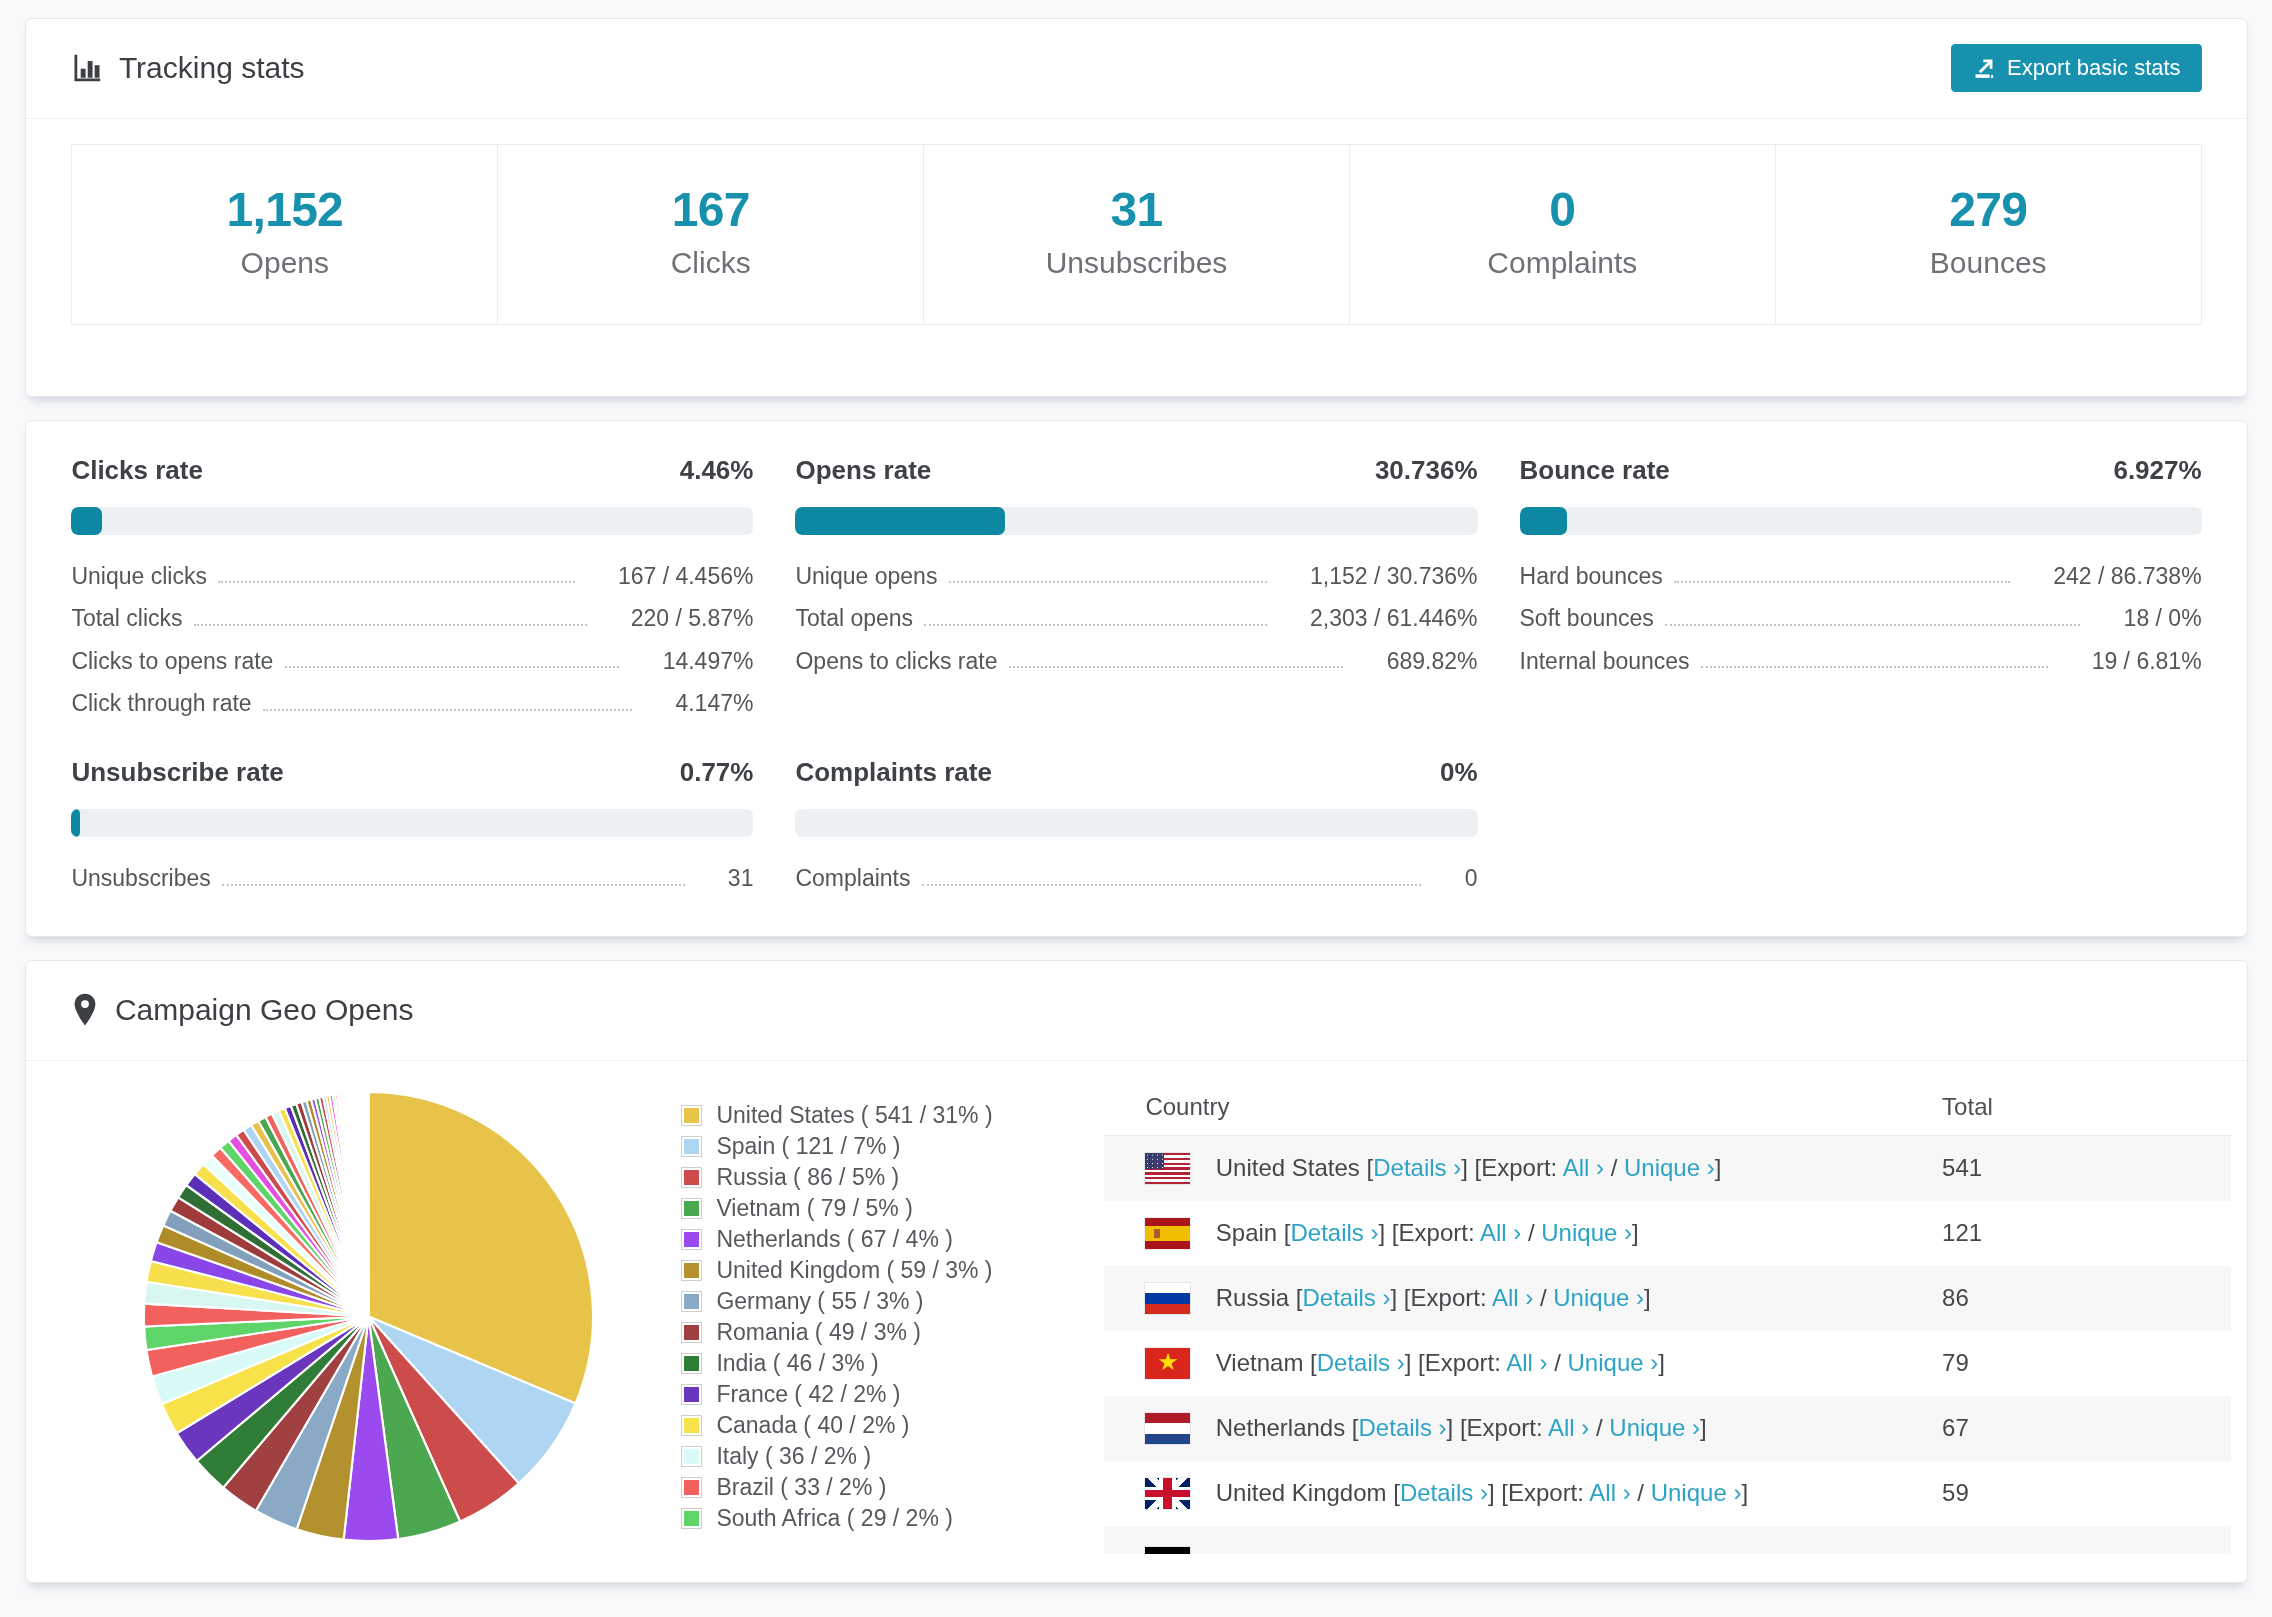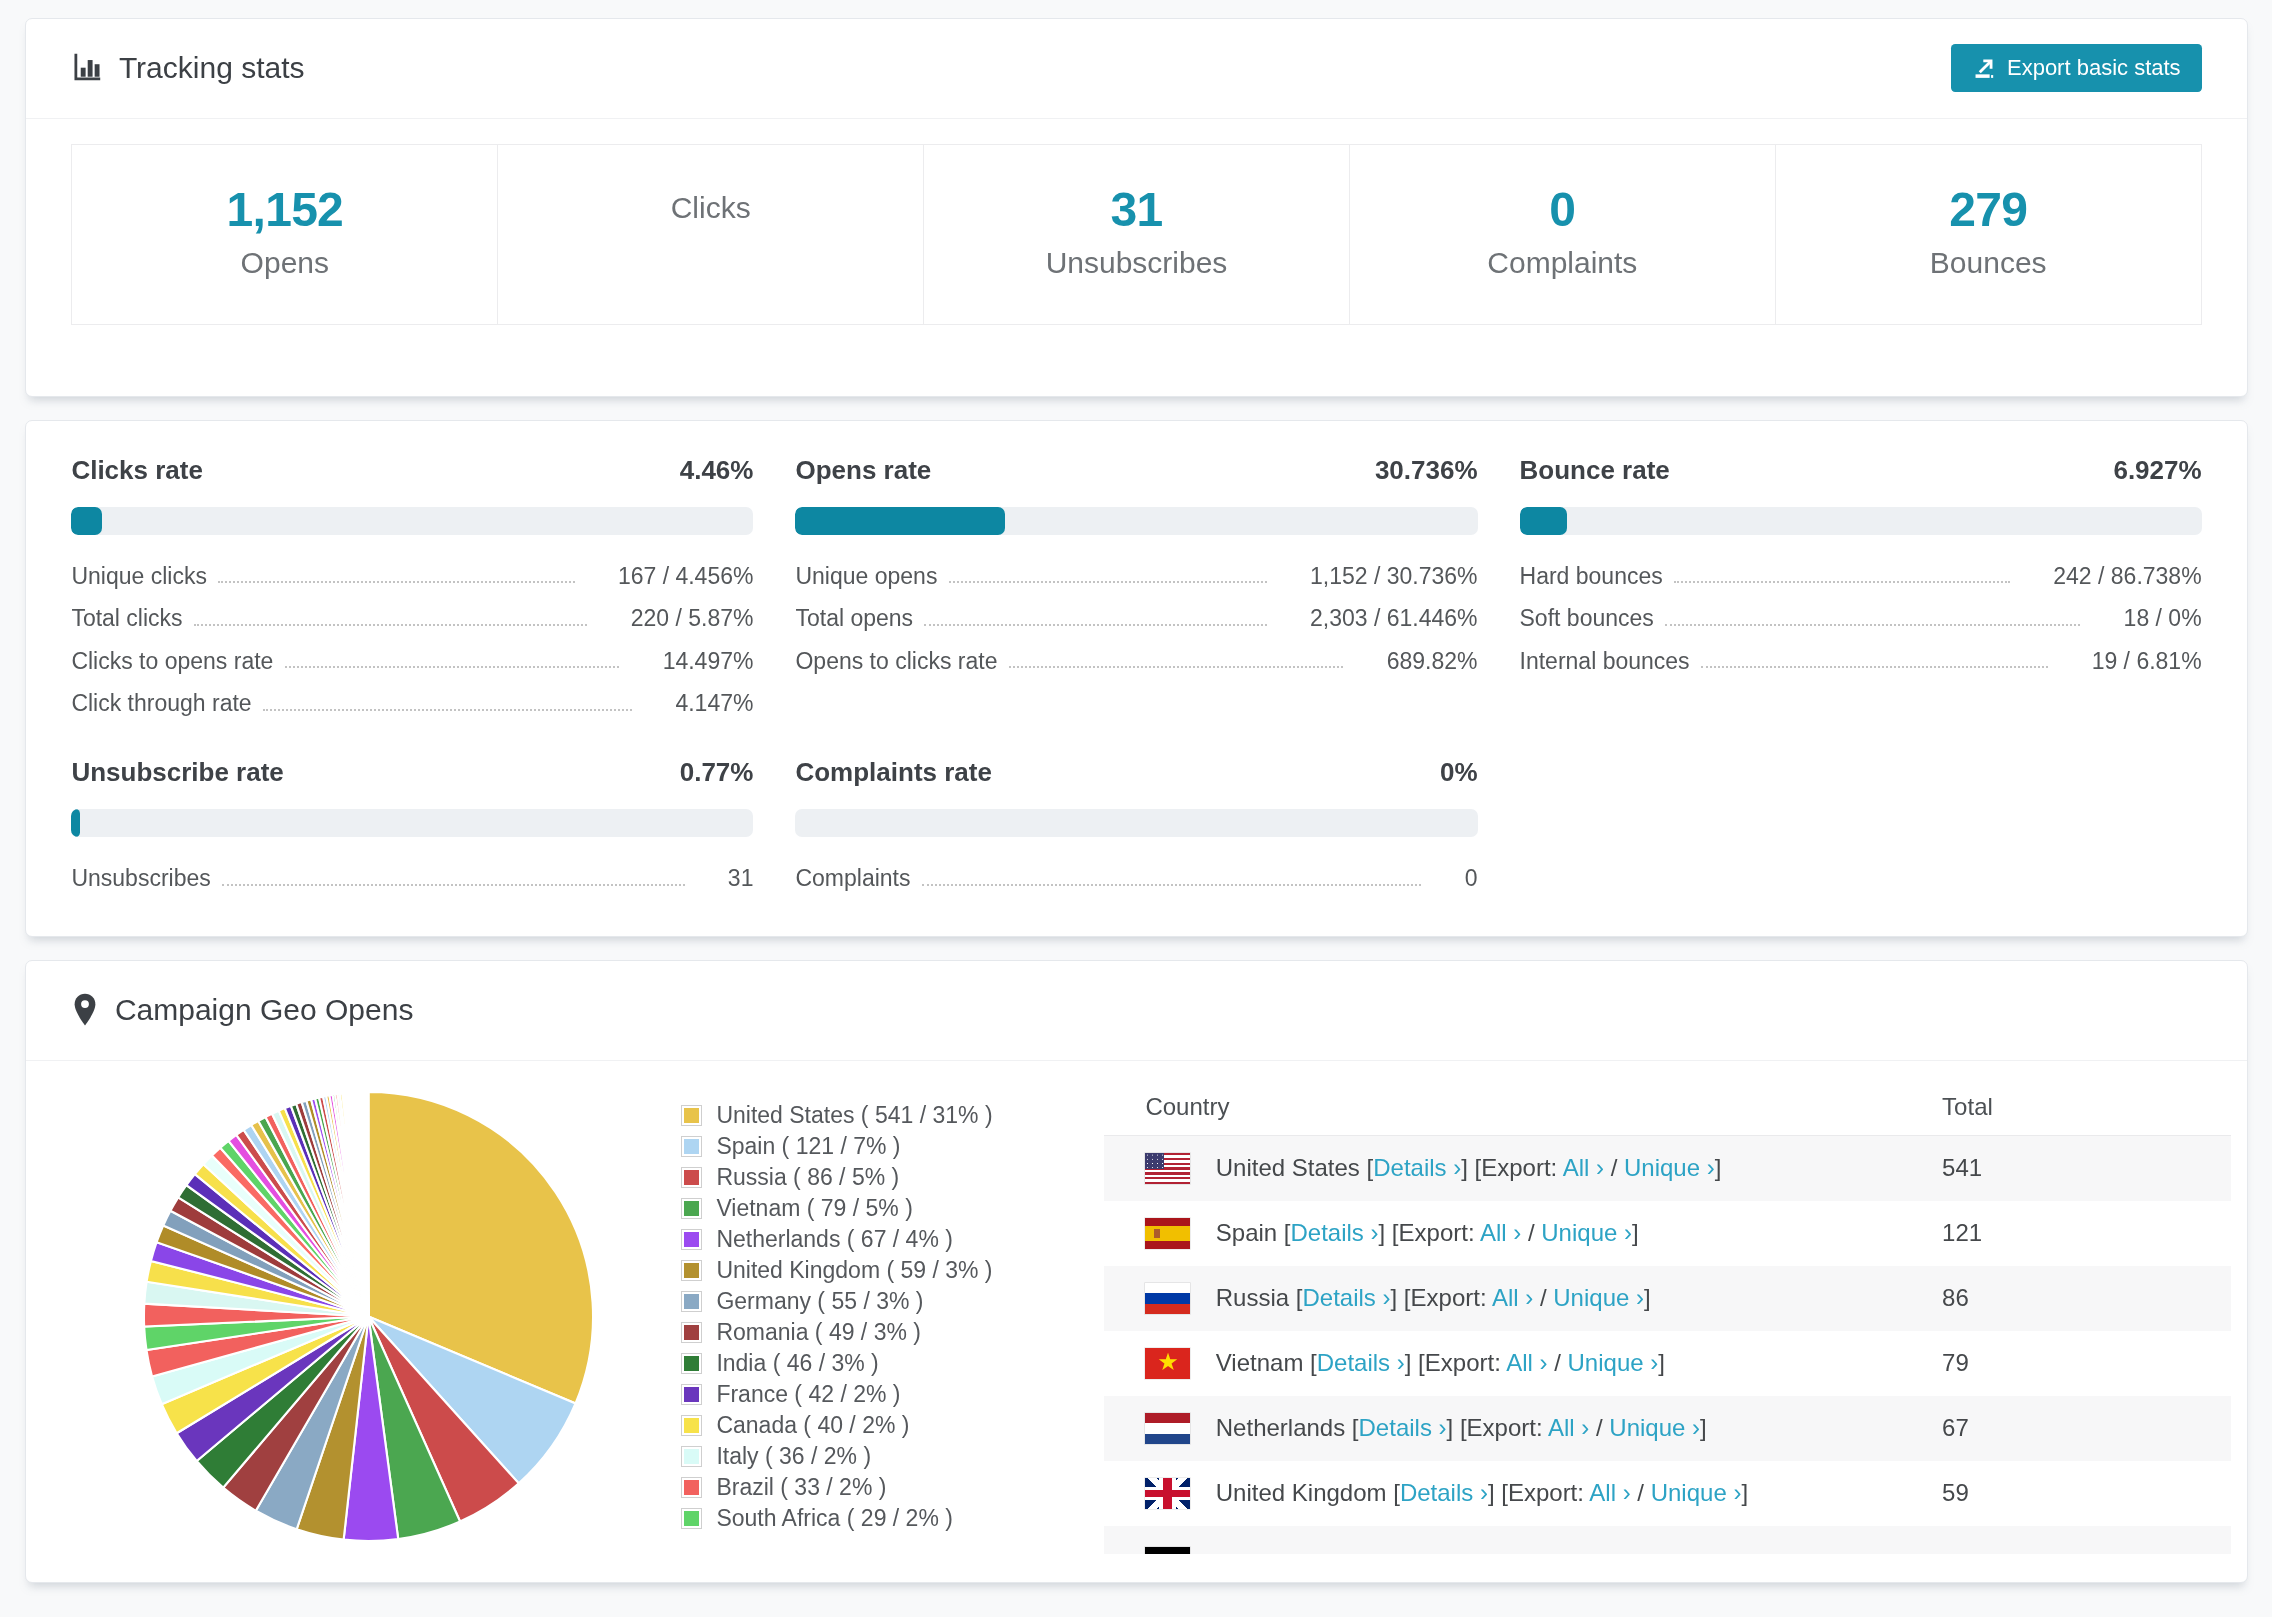--- a/index.html
+++ b/index.html
@@ -6,21 +6,21 @@
   html,body { width:2273px; height:1618px; overflow:hidden; background:#f8f9fa;
     font-family:"Liberation Sans","DejaVu Sans",sans-serif; color:#45484b; }
   .page { padding:17.6px 25.4px 0; }
 
   .card { background:#fff; border:1.4px solid #e5e8ec; border-radius:7px;
     box-shadow:0 7px 10px -4.2px rgba(130,140,155,.35); margin-bottom:23px; position:relative; }
 
   
   .card-header { display:flex; align-items:center; justify-content:space-between;
     height:99px; padding:0 45px; }
-  .card-title { display:flex; gap:15.5px; font-size:30px; color:#3c4045; }
+  .card-title { display:flex; align-items:center; gap:15.5px; font-size:30px; color:#3c4045; }
   .card-title svg { flex:none; }
   .divider { height:1.4px; background:#f0f1f3; }
 
   
   .btn-export { display:flex; align-items:center; gap:11.3px; background:#1791ad; color:#fff;
     border:none; border-radius:4.2px; font-size:22px; padding:16px 21px; height:48px; cursor:pointer;
     font-family:inherit; }
 
   
   .stats-row { display:flex; margin:25.4px 45px 0; border:1.4px solid #ececee; }
@@ -120,20 +120,21 @@
         <span>Export basic stats</span>
       </button>
     </div>
     <div class="divider"></div>
     <div class="stats-row" id="stats-row">
         <div class="stat-cell">
       <div class="stat-value">1,152</div>
       <div class="stat-label">Opens</div>
     </div>
         <div class="stat-cell">
+      <div class="stat-value">167</div>
       <div class="stat-label">Clicks</div>
     </div>
         <div class="stat-cell">
       <div class="stat-value">31</div>
       <div class="stat-label">Unsubscribes</div>
     </div>
         <div class="stat-cell">
       <div class="stat-value">0</div>
       <div class="stat-label">Complaints</div>
     </div>

